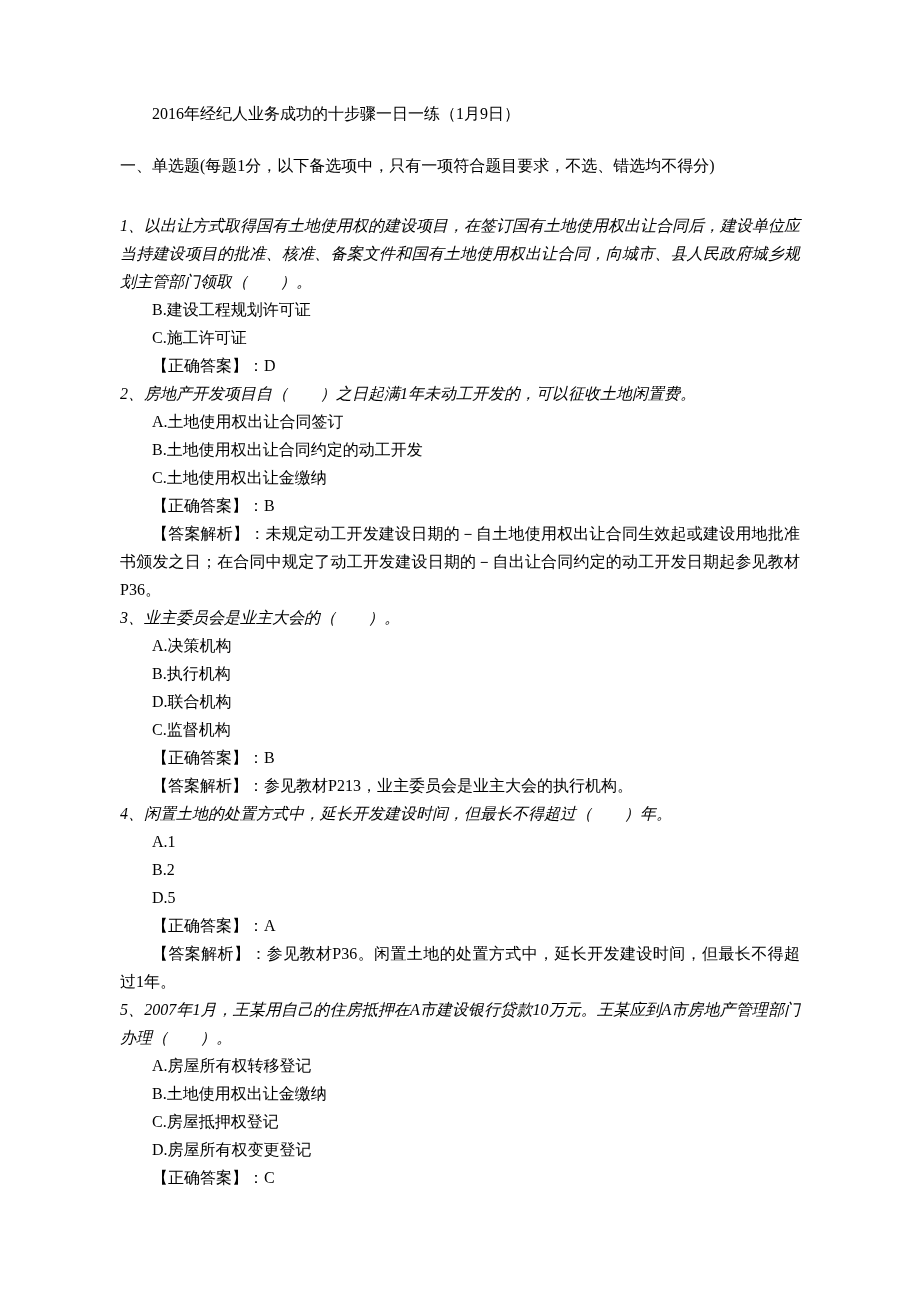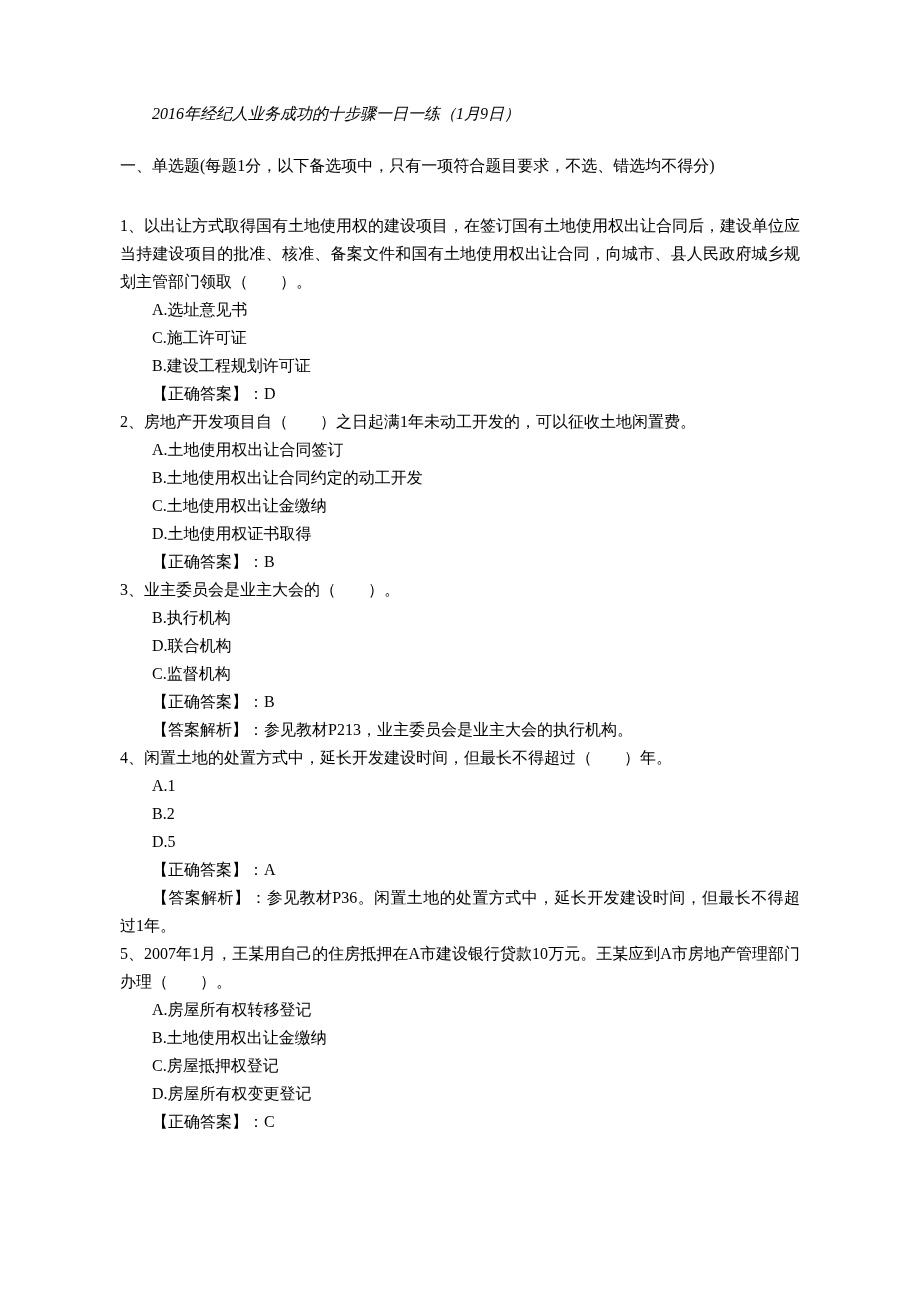--- a/index.html
+++ b/index.html
@@ -9,30 +9,30 @@
       font-size: 16px;
       line-height: 1.75;
       color: #000;
       background: #fff;
       width: 920px;
       box-sizing: border-box;
     }
     .title {
       text-indent: 2em;
       margin-bottom: 1.5em;
-      font-style: italic;
     }
     .section-header {
       margin-bottom: 2em;
     }
     .question {
       margin-bottom: 0;
     }
     .q-stem {
       text-align: justify;
+      font-style: italic;
     }
     .option {
       text-indent: 2em;
     }
     .answer-label {
       text-indent: 2em;
     }
     .analysis {
       text-indent: 2em;
       text-align: justify;
@@ -40,37 +40,37 @@
   </style>
 </head>
 <body>
 
 <div class="title">2016年经纪人业务成功的十步骤一日一练（1月9日）</div>
 
 <div class="section-header">一、单选题(每题1分，以下备选项中，只有一项符合题目要求，不选、错选均不得分)</div>
 
 <div class="question">
   <div class="q-stem">1、以出让方式取得国有土地使用权的建设项目，在签订国有土地使用权出让合同后，建设单位应当持建设项目的批准、核准、备案文件和国有土地使用权出让合同，向城市、县人民政府城乡规划主管部门领取（　　）。</div>
-  <div class="option">A.选址意见书</div>
+  <div class="option">B.建设工程规划许可证</div>
   <div class="option">C.施工许可证</div>
-  <div class="option">B.建设工程规划许可证</div>
   <div class="answer-label">【正确答案】：D</div>
 </div>
 
 <div class="question">
   <div class="q-stem">2、房地产开发项目自（　　）之日起满1年未动工开发的，可以征收土地闲置费。</div>
   <div class="option">A.土地使用权出让合同签订</div>
   <div class="option">B.土地使用权出让合同约定的动工开发</div>
   <div class="option">C.土地使用权出让金缴纳</div>
-  <div class="option">D.土地使用权证书取得</div>
   <div class="answer-label">【正确答案】：B</div>
+  <div class="analysis">【答案解析】：未规定动工开发建设日期的－自土地使用权出让合同生效起或建设用地批准书颁发之日；在合同中规定了动工开发建设日期的－自出让合同约定的动工开发日期起参见教材P36。</div>
 </div>
 
 <div class="question">
   <div class="q-stem">3、业主委员会是业主大会的（　　）。</div>
+  <div class="option">A.决策机构</div>
   <div class="option">B.执行机构</div>
   <div class="option">D.联合机构</div>
   <div class="option">C.监督机构</div>
   <div class="answer-label">【正确答案】：B</div>
   <div class="analysis">【答案解析】：参见教材P213，业主委员会是业主大会的执行机构。</div>
 </div>
 
 <div class="question">
   <div class="q-stem">4、闲置土地的处置方式中，延长开发建设时间，但最长不得超过（　　）年。</div>
   <div class="option">A.1</div>

